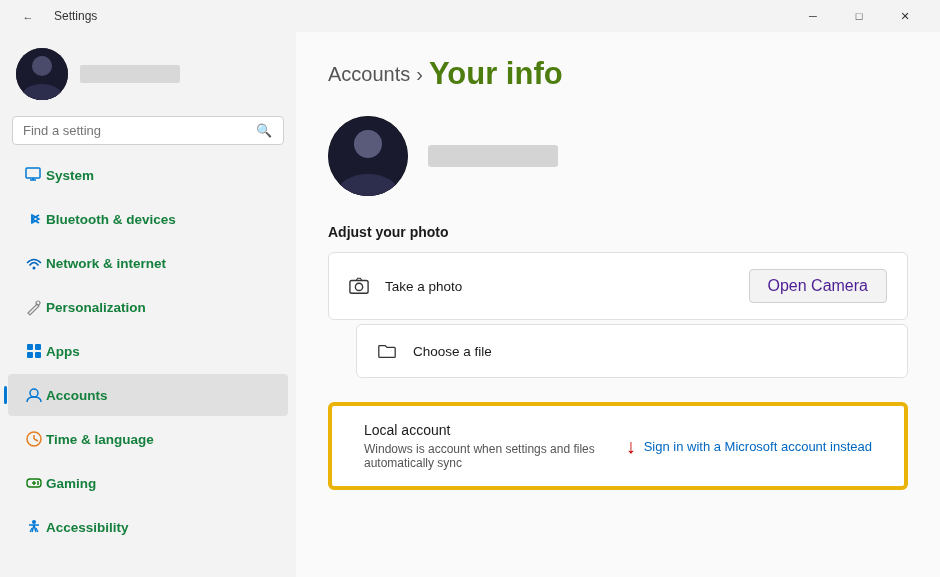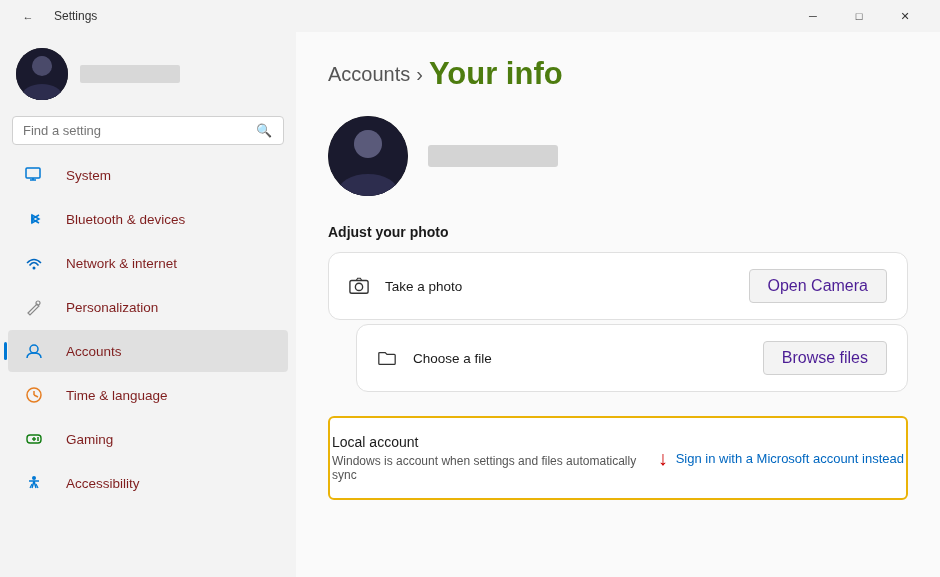--- a/index.html
+++ b/index.html
@@ -106,28 +106,29 @@
       background: transparent;
       flex: 1;
     }
     .search-icon-svg {
       color: #555;
       font-size: 13px;
     }
     .nav-item {
       display: flex;
       align-items: center;
-      gap: 22px;
+      gap: 2px;
       padding: 11px 16px;
       cursor: pointer;
       border-radius: 4px;
       margin: 1px 8px;
       font-size: 13.5px;
-      color: #7f1d1d;
+      color: #15803d;
       position: relative;
+      font-weight: bold;
     }
     .nav-item.active {
       background: #e0e0e0;
     }
     .nav-item.active::before {
       content: '';
       position: absolute;
       left: -4px;
       top: 50%;
       transform: translateY(-50%);
@@ -195,21 +196,21 @@
     }
     .section-title {
       font-size: 14px;
       font-weight: 600;
       color: #1a1a1a;
       margin-bottom: 12px;
     }
     .action-card {
       background: white;
       border: 1px solid #e0e0e0;
-      border-radius: 12px;
+      border-radius: 6px;
       display: flex;
       align-items: center;
       padding: 16px 20px;
       margin-bottom: 4px;
       gap: 16px;
     }
     .action-card-label {
       flex: 1;
       font-size: 13.5px;
       color: #1a1a1a;
@@ -221,23 +222,23 @@
       padding: 7px 18px;
       font-size: 16px;
       cursor: pointer;
       color: #4c1d95;
     }
     .account-settings-section {
       margin-top: 24px;
     }
     .account-card {
       background: white;
-      border: 2px solid #eab308;
+      border: 4px solid #eab308;
       border-radius: 6px;
-      padding: 16px 2px;
+      padding: 16px 32px;
       display: flex;
       align-items: center;
       gap: 20px;
     }
     .account-card-info { flex: 1; }
     .account-card-title {
       font-size: 14px;
       font-weight: 500;
       color: #1a1a1a;
       margin-bottom: 4px;
@@ -337,20 +338,31 @@
     <div class="nav-item">
       <div class="nav-icon">
         <svg width="18" height="18" viewBox="0 0 18 18" fill="none">
           <path d="M3 15 L12 6 L14 8 L5 17z" stroke="#888" stroke-width="1.2" fill="none"></path>
           <circle cx="13" cy="5" r="2" stroke="#888" stroke-width="1.2" fill="none"></circle>
         </svg>
       </div>
       <span>Personalization</span>
     </div>
 
+    <div class="nav-item">
+      <div class="nav-icon">
+        <svg width="18" height="18" viewBox="0 0 18 18" fill="none">
+          <rect x="2" y="2" width="6" height="6" rx="1" fill="#0078d4"></rect>
+          <rect x="10" y="2" width="6" height="6" rx="1" fill="#0078d4"></rect>
+          <rect x="2" y="10" width="6" height="6" rx="1" fill="#0078d4"></rect>
+          <rect x="10" y="10" width="6" height="6" rx="1" fill="#0078d4"></rect>
+        </svg>
+      </div>
+      <span>Apps</span>
+    </div>
 
     <div class="nav-item active">
       <div class="nav-icon">
         <svg width="18" height="18" viewBox="0 0 18 18" fill="none">
           <circle cx="9" cy="7" r="4" stroke="#0078d4" stroke-width="1.5" fill="none"></circle>
           <path d="M2 16 Q2 11 9 11 Q16 11 16 16" stroke="#0078d4" stroke-width="1.5" fill="none"></path>
         </svg>
       </div>
       <span>Accounts</span>
     </div>
@@ -428,21 +440,20 @@
       <button class="action-btn">Open Camera</button>
     </div>
 
     <div class="action-card" style="margin-top:4px;margin-left:28px;">
       <div class="nav-icon">
         <svg width="22" height="22" viewBox="0 0 22 22" fill="none">
           <path d="M2 6 L2 17 Q2 18 3 18 H19 Q20 18 20 17 V8 Q20 7 19 7 H11 L9 5 H3 Q2 5 2 6z" stroke="#333" stroke-width="1.4" fill="none"></path>
         </svg>
       </div>
       <span class="action-card-label">Choose a file</span>
-      <button class="action-btn">Browse files</button>
     </div>
 
     <div class="account-settings-section">
       <div class="account-card">
         <div class="account-card-info">
           <div class="account-card-title">Local account</div>
           <div class="account-card-desc">Windows is account when settings and files automatically sync</div>
         </div>
         <div style="display:flex; align-items:center; gap:8px;">
           <span class="arrow-down-red">↓</span>

